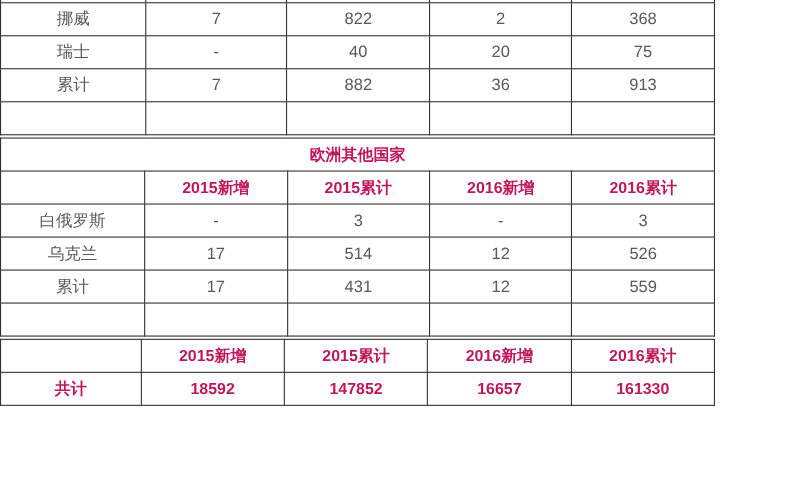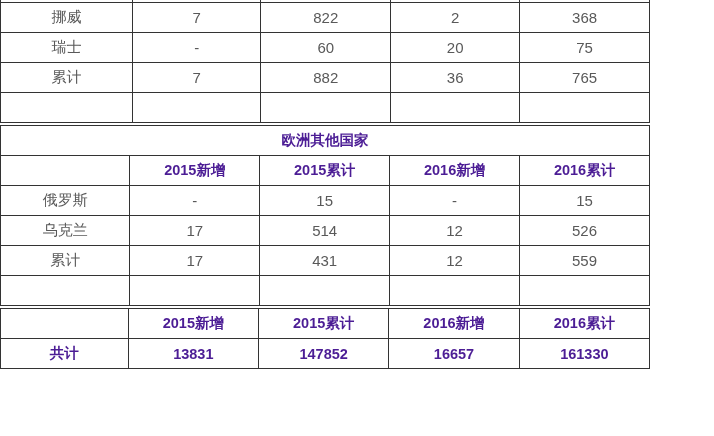--- a/index.html
+++ b/index.html
@@ -26,21 +26,21 @@
     color: #595959;
     overflow: hidden;
     white-space: nowrap;
   }
   .tbl tr.sliver td {
     height: 2px;
     border-top: none;
   }
   .tbl tr.bold td {
     font-weight: bold;
-    color: #4c1d95;
+    color: #be185d;
     font-size: 14.5px;
   }
   .edge-line {
     position: absolute;
     left: 709px;
     top: 0;
     width: 2px;
     height: 166px;
     background: #d9d9d9;
   }
@@ -77,30 +77,30 @@
       <tr>
         <td>挪威</td>
         <td>7</td>
         <td>822</td>
         <td>2</td>
         <td>368</td>
       </tr>
       <tr>
         <td>瑞士</td>
         <td>-</td>
-        <td>60</td>
+        <td>40</td>
         <td>20</td>
         <td>75</td>
       </tr>
       <tr>
         <td>累计</td>
         <td>7</td>
         <td>882</td>
         <td>36</td>
-        <td>765</td>
+        <td>913</td>
       </tr>
       <tr>
         <td></td>
         <td></td>
         <td></td>
         <td></td>
         <td></td>
       </tr>
     </tbody>
   </table>
@@ -118,25 +118,25 @@
         <td colspan="5">欧洲其他国家</td>
       </tr>
       <tr class="bold">
         <td></td>
         <td>2015新增</td>
         <td>2015累计</td>
         <td>2016新增</td>
         <td>2016累计</td>
       </tr>
       <tr>
-        <td>俄罗斯</td>
+        <td>白俄罗斯</td>
         <td>-</td>
-        <td>15</td>
+        <td>3</td>
         <td>-</td>
-        <td>15</td>
+        <td>3</td>
       </tr>
       <tr>
         <td>乌克兰</td>
         <td>17</td>
         <td>514</td>
         <td>12</td>
         <td>526</td>
       </tr>
       <tr>
         <td>累计</td>
@@ -166,21 +166,21 @@
     <tbody>
       <tr class="bold">
         <td></td>
         <td>2015新增</td>
         <td>2015累计</td>
         <td>2016新增</td>
         <td>2016累计</td>
       </tr>
       <tr class="bold">
         <td>共计</td>
-        <td>13831</td>
+        <td>18592</td>
         <td>147852</td>
         <td>16657</td>
         <td>161330</td>
       </tr>
     </tbody>
   </table>
 
   <div class="edge-line"></div>
   <div class="edge-tick"></div>
 

